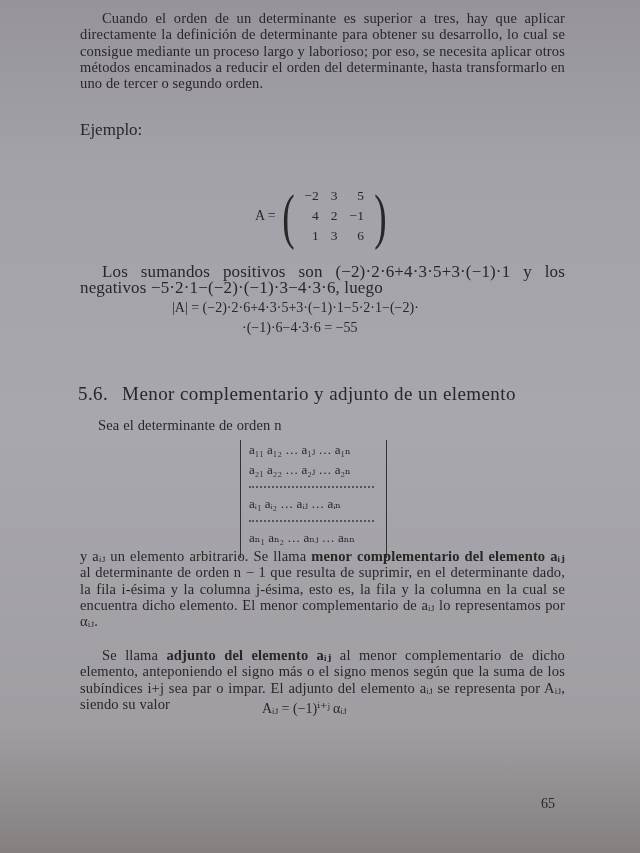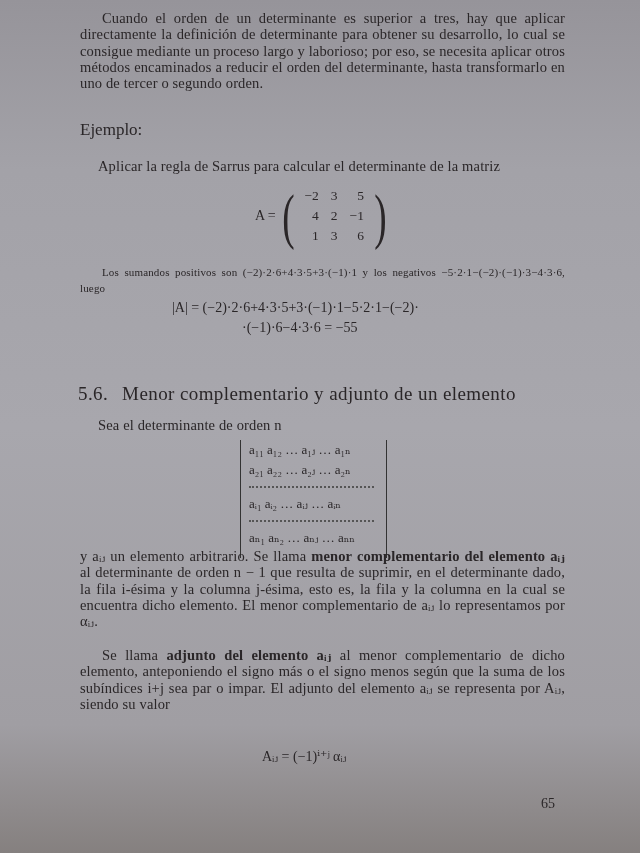--- a/index.html
+++ b/index.html
@@ -23,21 +23,20 @@
   .det .dots{position:absolute;left:8px;width:125px;border-top:2px dotted #555;}
   .pagenum{position:absolute;left:541px;top:796px;font-size:14px;}
 </style>
 </head>
 <body>
 
 <div class="page">
   <div class="p indent" style="top:10px;">Cuando el orden de un determinante es superior a tres, hay que aplicar directamente la definición de determinante para obtener su desarrollo, lo cual se consigue mediante un proceso largo y laborioso; por eso, se necesita aplicar otros métodos encaminados a reducir el orden del determinante, hasta transformarlo en uno de tercer o segundo orden.</div>
 
   <div class="h-ej">Ejemplo:</div>
-  <div class="p" style="left:98px;width:440px;top:158px;">Aplicar la regla de Sarrus para calcular el determinante de la matriz</div>
 
   <div class="matrix">
     <span style="margin-right:2px;">A =</span>
     <span class="paren">(</span>
     <table>
       <tbody>
           <tr>
             <td>−2</td>
             <td>3</td>
             <td>5</td>
@@ -50,21 +49,21 @@
       <tr>
             <td>1</td>
             <td>3</td>
             <td>6</td>
           </tr>
     </tbody>
       </table>
     <span class="paren">)</span>
   </div>
 
-  <div class="p indent" style="top:264px;font-size:11px;">Los sumandos positivos son (−2)·2·6+4·3·5+3·(−1)·1 y los negativos −5·2·1−(−2)·(−1)·3−4·3·6, luego</div>
+  <div class="p indent" style="top:264px;font-size:17px;">Los sumandos positivos son (−2)·2·6+4·3·5+3·(−1)·1 y los negativos −5·2·1−(−2)·(−1)·3−4·3·6, luego</div>
   <div class="center" style="left:172px;top:300px;">|A| = (−2)·2·6+4·3·5+3·(−1)·1−5·2·1−(−2)·</div>
   <div class="center" style="left:242px;top:320px;">·(−1)·6−4·3·6 = −55</div>
 
   <div class="h-sec">
     <span class="num">5.6.</span><span>Menor complementario y adjunto de un elemento</span>
   </div>
   <div class="p" style="left:98px;top:417px;">Sea el determinante de orden n</div>
 
   <div class="det">
     <div class="row" style="top:2px;">a₁₁  a₁₂  …  a₁ⱼ  …  a₁ₙ</div>
@@ -72,17 +71,17 @@
     <div class="dots" style="top:46px;"></div>
     <div class="row" style="top:56px;">aᵢ₁  aᵢ₂  …  aᵢⱼ  …  aᵢₙ</div>
     <div class="dots" style="top:80px;"></div>
     <div class="row" style="top:90px;">aₙ₁  aₙ₂  …  aₙⱼ  …  aₙₙ</div>
   </div>
 
   <div class="p" style="top:548px;"><span>y aᵢⱼ un elemento arbitrario. Se llama </span><span class="bold">menor complementario del elemento aᵢⱼ</span><span> al determinante de orden n − 1 que resulta de suprimir, en el determinante dado, la fila i-ésima y la columna j-ésima, esto es, la fila y la columna en la cual se encuentra dicho elemento. El menor complementario de aᵢⱼ lo representamos por αᵢⱼ.</span></div>
 
   <div class="p indent" style="top:637px;margin-top:10px;"><span>Se llama </span><span class="bold">adjunto del elemento aᵢⱼ</span><span> al menor complementario de dicho elemento, anteponiendo el signo más o el signo menos según que la suma de los subíndices i+j sea par o impar. El adjunto del elemento aᵢⱼ se representa por Aᵢⱼ, siendo su valor</span></div>
 
-  <div class="center" style="left:262px;top:748px;">Aᵢⱼ = (−1)ⁱ⁺ʲ αᵢⱼ</div>
+  <div class="center" style="left:262px;top:700px;">Aᵢⱼ = (−1)ⁱ⁺ʲ αᵢⱼ</div>
 
 
   <div class="pagenum">65</div>
 </div>
 
 </body></html>

